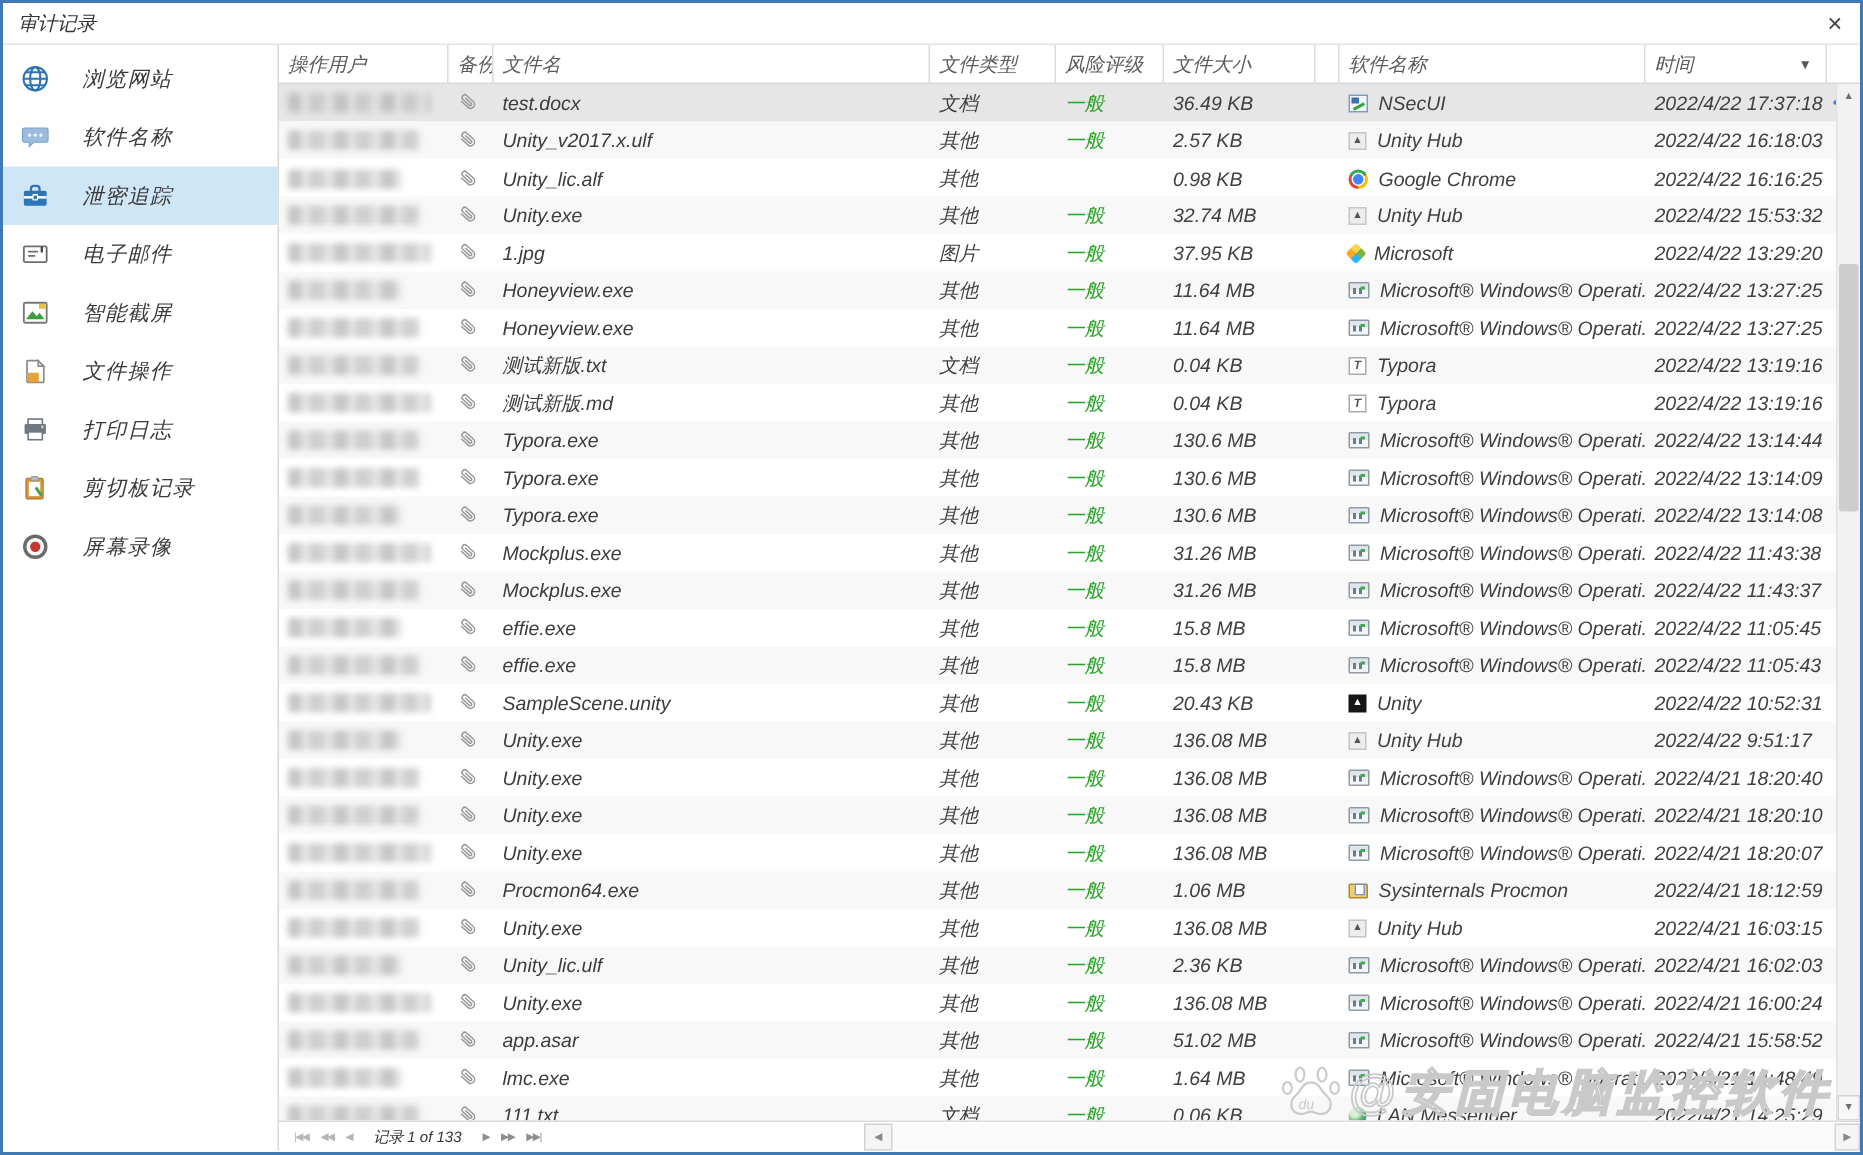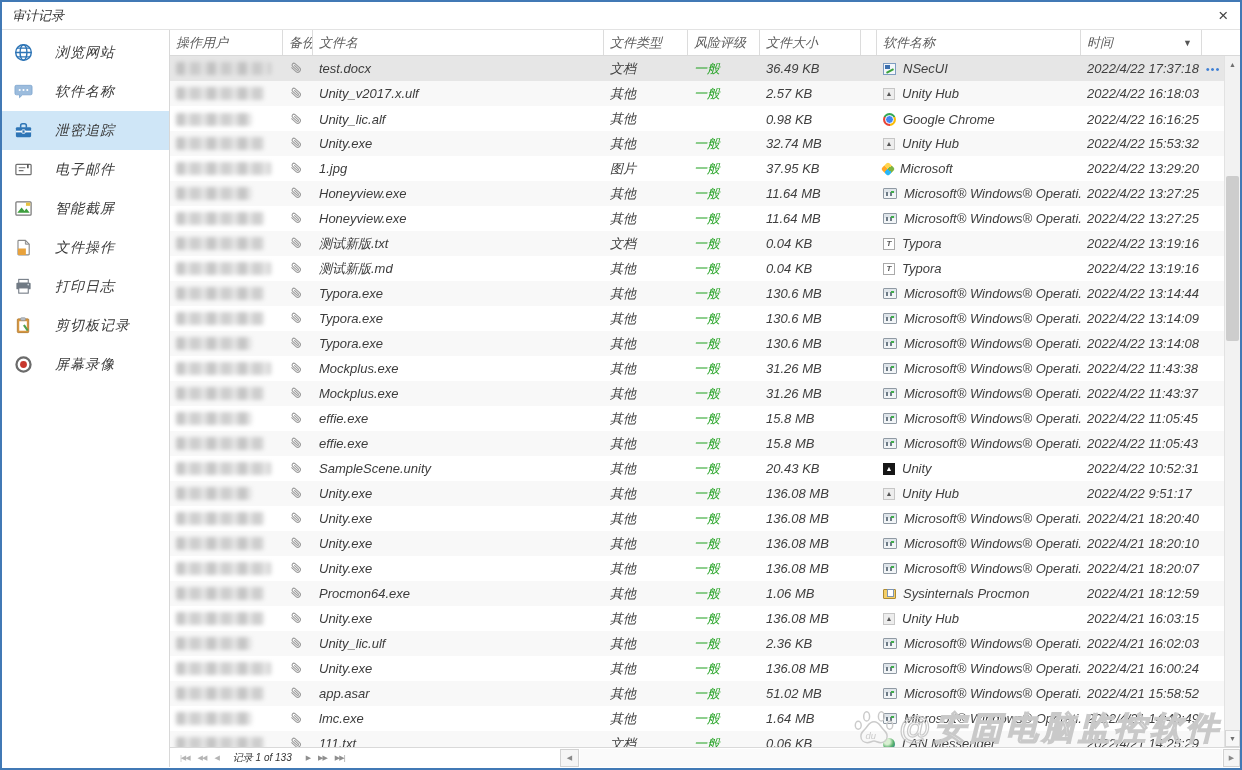--- a/index.html
+++ b/index.html
@@ -7,21 +7,21 @@
   .window { position:relative; width:1242px; height:770px; border:2px solid #4179b5; background:#fff; overflow:hidden;font-style:italic; }
 
   
   .titlebar { height:28px; display:flex; align-items:center; border-bottom:1px solid #e3e3e3; background:#fff; }
   .titlebar .ttl { font-size:13px; color:#333; padding-left:10px; }
   .close-btn { margin-left:auto; width:34px; text-align:center; font-size:17px; color:#444; cursor:pointer; line-height:28px; }
 
   .bodywrap { display:flex; height:737px; }
 
   
-  .sidebar { width:168px; border-right:1px solid #d8d8d8; background:#fff; padding-top:3px; flex:none; }
+  .sidebar { width:184px; border-right:1px solid #d8d8d8; background:#fff; padding-top:3px; flex:none; }
   .side-item { height:39px; display:flex; align-items:center; padding-left:12px; cursor:pointer; }
   .side-item .lbl { font-size:14px; color:#3a3a3a; margin-left:22px; letter-spacing:1px; }
   .side-item.selected { background:#cfe6f7; }
   .side-item svg { flex:none; }
 
   
   .main { position:relative; flex:1; }
   .grid-cols { display:grid; grid-template-columns:113px 30px 291px 84px 72px 101px 16px 204px 121px 22px; }
   .thead { height:26px; border-bottom:1px solid #d9d9d9; background:#fff; }
   .th { font-size:13px; color:#5c5c5c; display:flex; align-items:center; padding:0 6px; border-right:1px solid #dcdcdc; position:relative; white-space:nowrap; overflow:hidden; }

